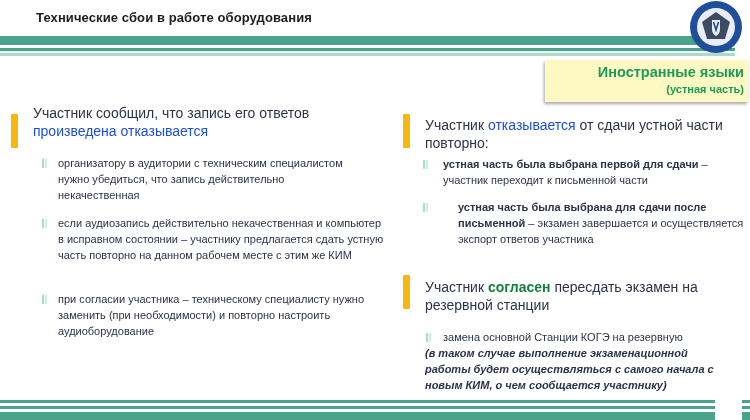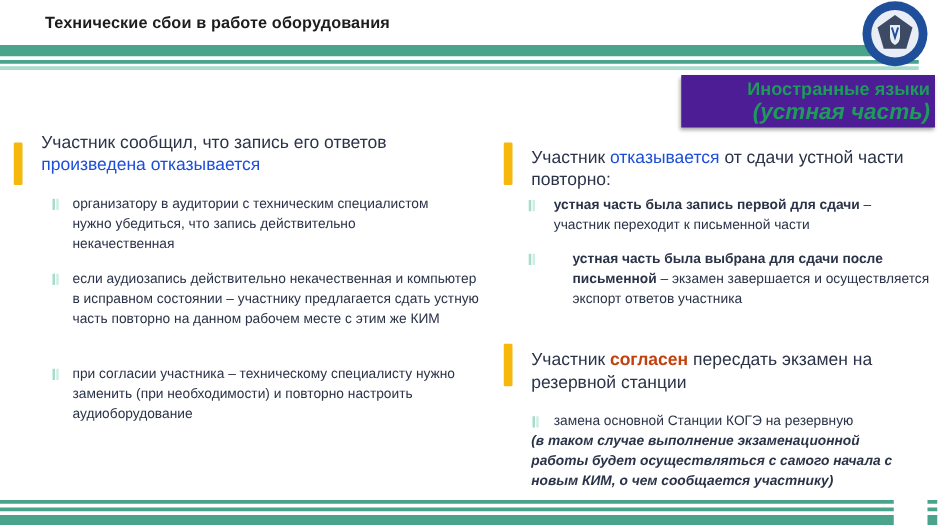--- a/index.html
+++ b/index.html
@@ -8,30 +8,30 @@
 
   .title { position: absolute; left: 36px; top: 10px; font-size: 13px; font-weight: bold; color: #1d1d1d; letter-spacing: 0.1px; }
 
   .stripe { position: absolute; left: 0; }
   .s-thick { top: 36px; height: 9px; width: 735px; background: #4aa38b; }
   .s-thin { top: 48px; height: 3px; width: 735px; background: #4aa38b; }
   .s-light { top: 53px; height: 3px; width: 735px; background: #a8dccb; }
 
   .logo { position: absolute; left: 682px; top: 0px; width: 62px; height: 54px; }
 
-  .subject-box { position: absolute; left: 545px; top: 60px; width: 203px; height: 42px; background: #4c1d95;
+  .subject-box { position: absolute; left: 545px; top: 60px; width: 203px; height: 42px; background: #fef9c3;
      box-shadow: -1px 2px 3px rgba(0,0,0,0.35); text-align: right; padding-right: 4px; padding-top: 4px; }
   .subject-box .l1 { font-size: 14.5px; font-weight: bold; color: #1e9a5a; line-height: 17px; }
-  .subject-box .l2 { font-size: 18px; font-weight: bold; font-style: italic; color: #1e9a5a; line-height: 17px; }
+  .subject-box .l2 { font-size: 11px; font-weight: bold; color: #1e9a5a; line-height: 17px; }
 
   .ybar { position: absolute; width: 7px; background: #f6b80c; border-radius: 1px; }
 
   .lead { position: absolute; font-size: 14px; line-height: 18px; color: #2b3348; }
   .red { color: #1d4ed8; font-weight: normal; }
-  .green { color: #c2410c; font-weight: bold; }
+  .green { color: #15803d; font-weight: bold; }
 
   .item { position: absolute; font-size: 11px; line-height: 16px; color: #2b3348; }
   .item b { font-weight: bold; }
   .item i { font-style: italic; font-weight: bold; }
   .bullet { position: absolute; width: 5px; height: 9px; }
   .bullet::before, .bullet::after { content: ""; position: absolute; top: 0; width: 2px; height: 9px; background: #a6dcca; }
   .bullet::before { left: 0; }
   .bullet::after { left: 3px; background: #cfeee3; }
 
   .bot { position: absolute; left: 0; }
@@ -82,21 +82,21 @@
 
 <div class="ybar" style="left:403px; top:114px; height:34px;"></div>
 <div class="lead" style="left:425px; top:116px; width:310px;">
   <span>Участник</span>
   <span class="red">отказывается</span>
   <span>от сдачи устной части повторно:</span>
 </div>
 
 <span class="bullet" style="left:423px; top:160px;"></span>
 <div class="item" style="left:443px; top:156px; width:300px;">
-  <b>устная часть была запись первой для сдачи</b><span> – участник переходит к письменной части</span>
+  <b>устная часть была выбрана первой для сдачи</b><span> – участник переходит к письменной части</span>
 </div>
 
 <span class="bullet" style="left:423px; top:203px;"></span>
 <div class="item" style="left:443px; top:199px; width:300px;margin-left:15px;">
   <b>устная часть была выбрана для сдачи после письменной</b><span> – экзамен завершается и осуществляется экспорт ответов участника</span>
 </div>
 
 <div class="ybar" style="left:403px; top:275px; height:34px;"></div>
 <div class="lead" style="left:425px; top:278px; width:300px;">
   <span>Участник</span>

